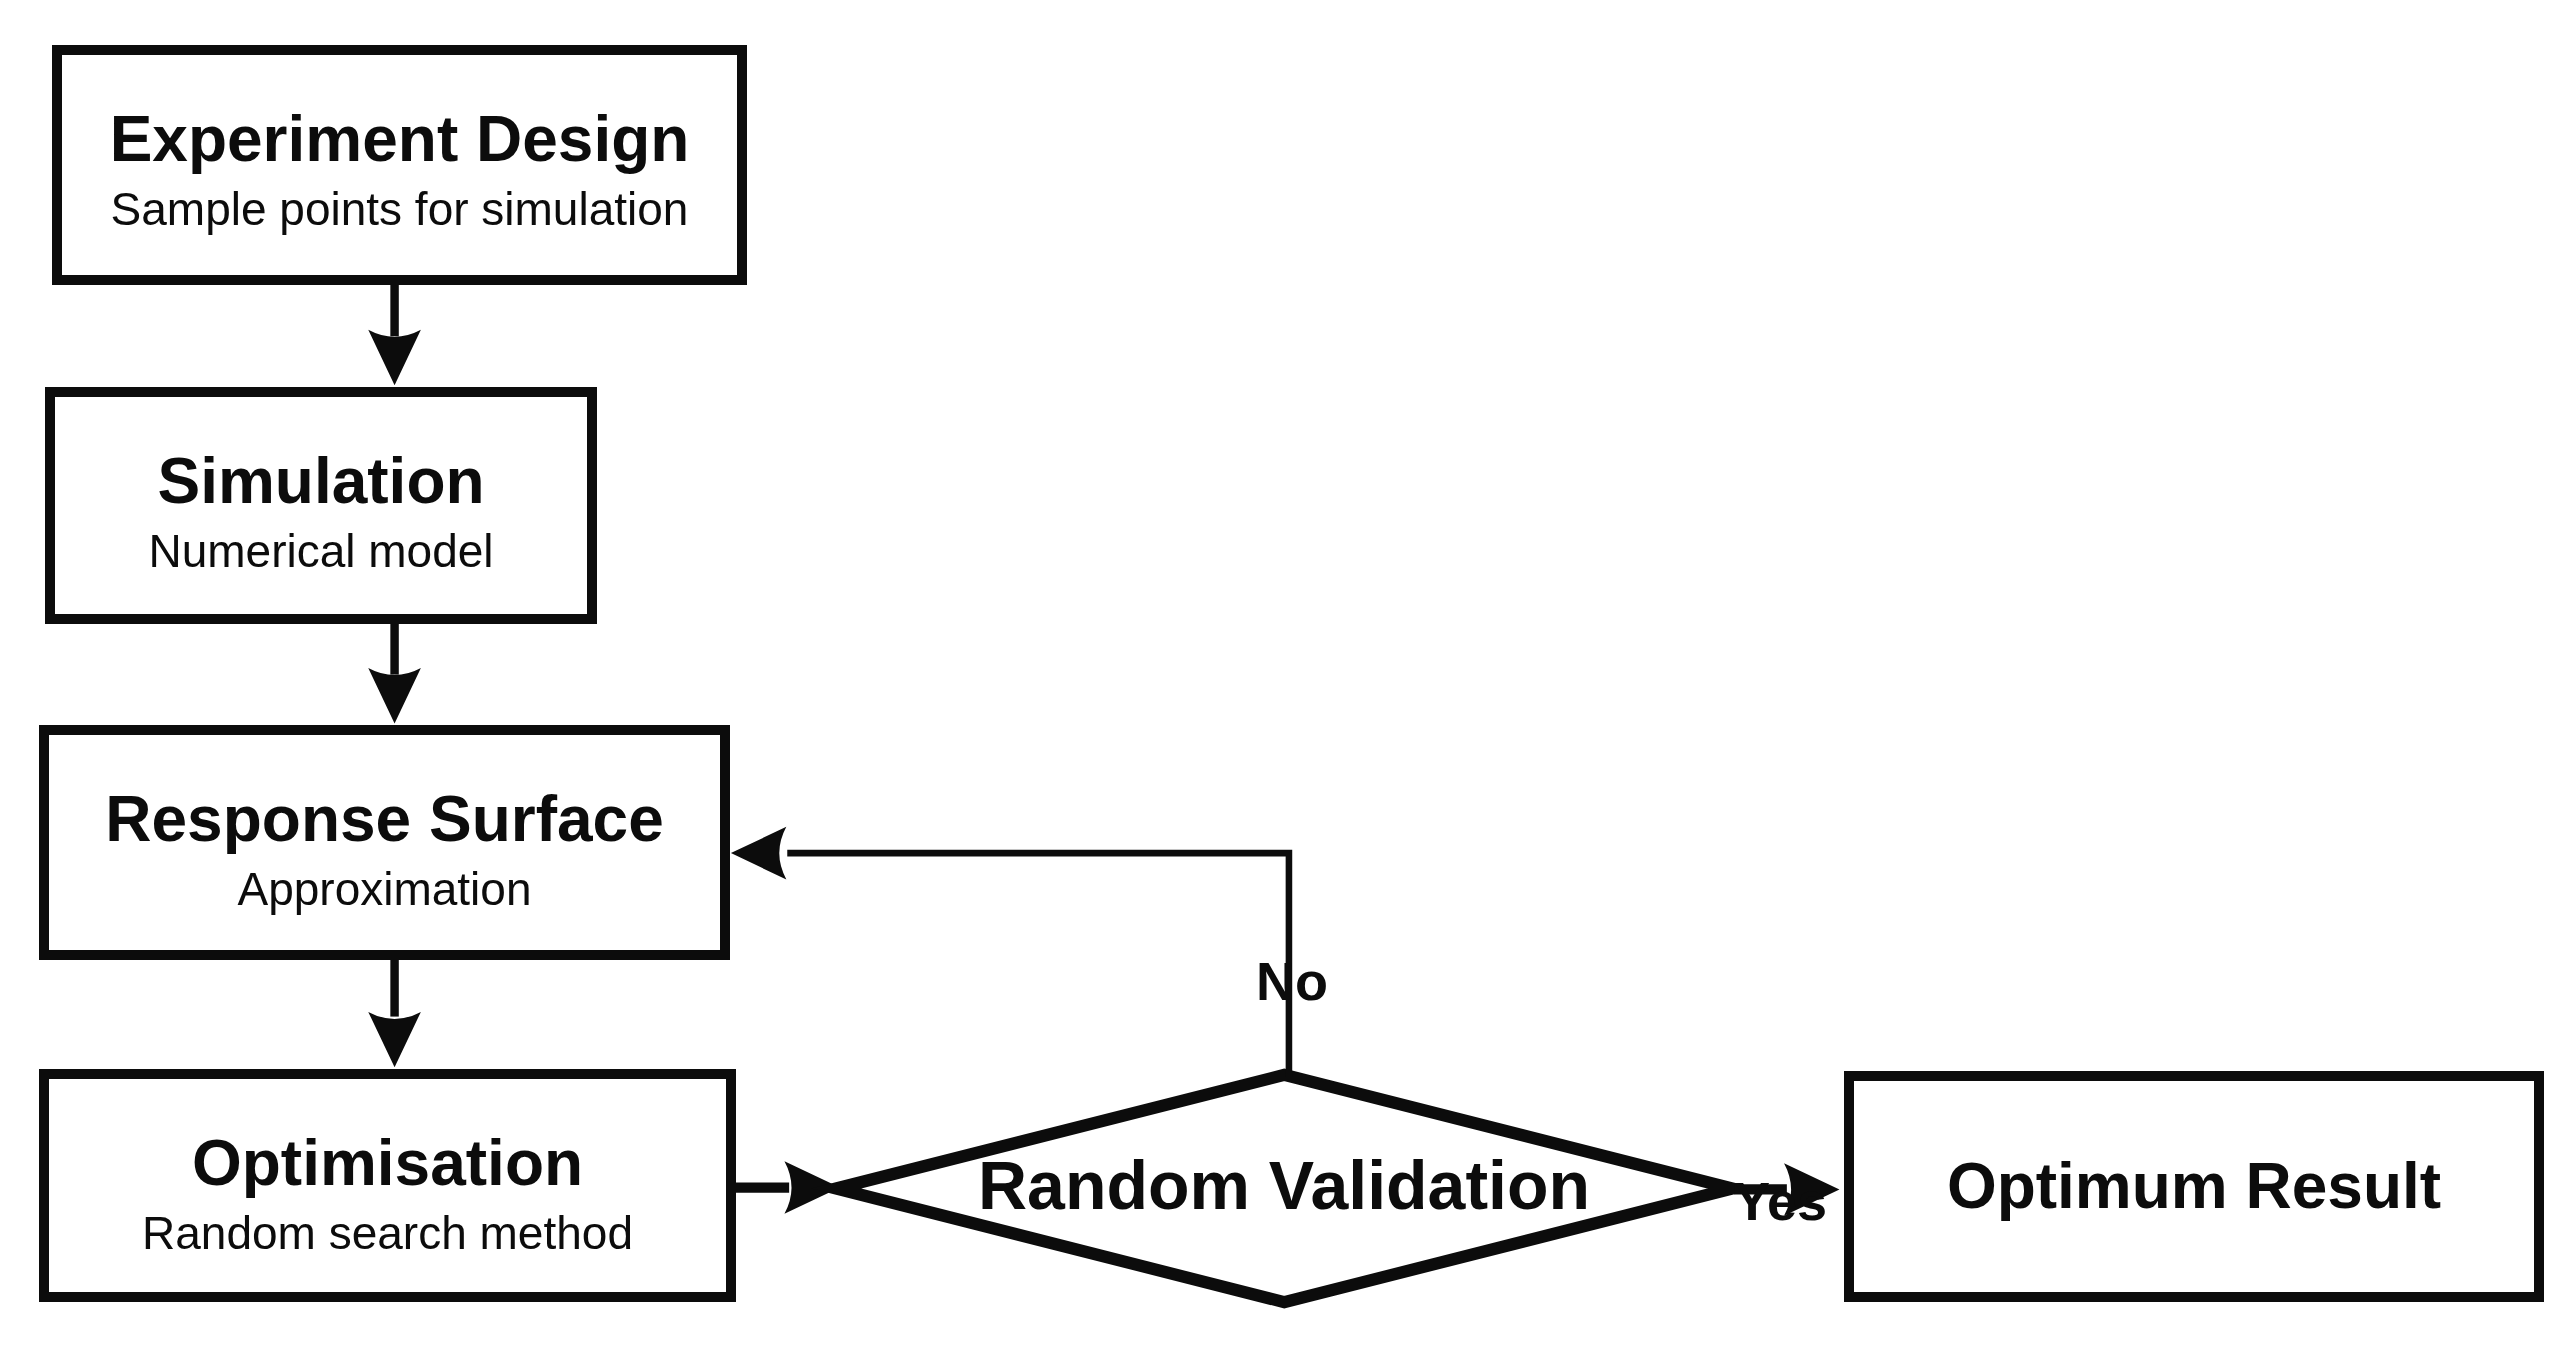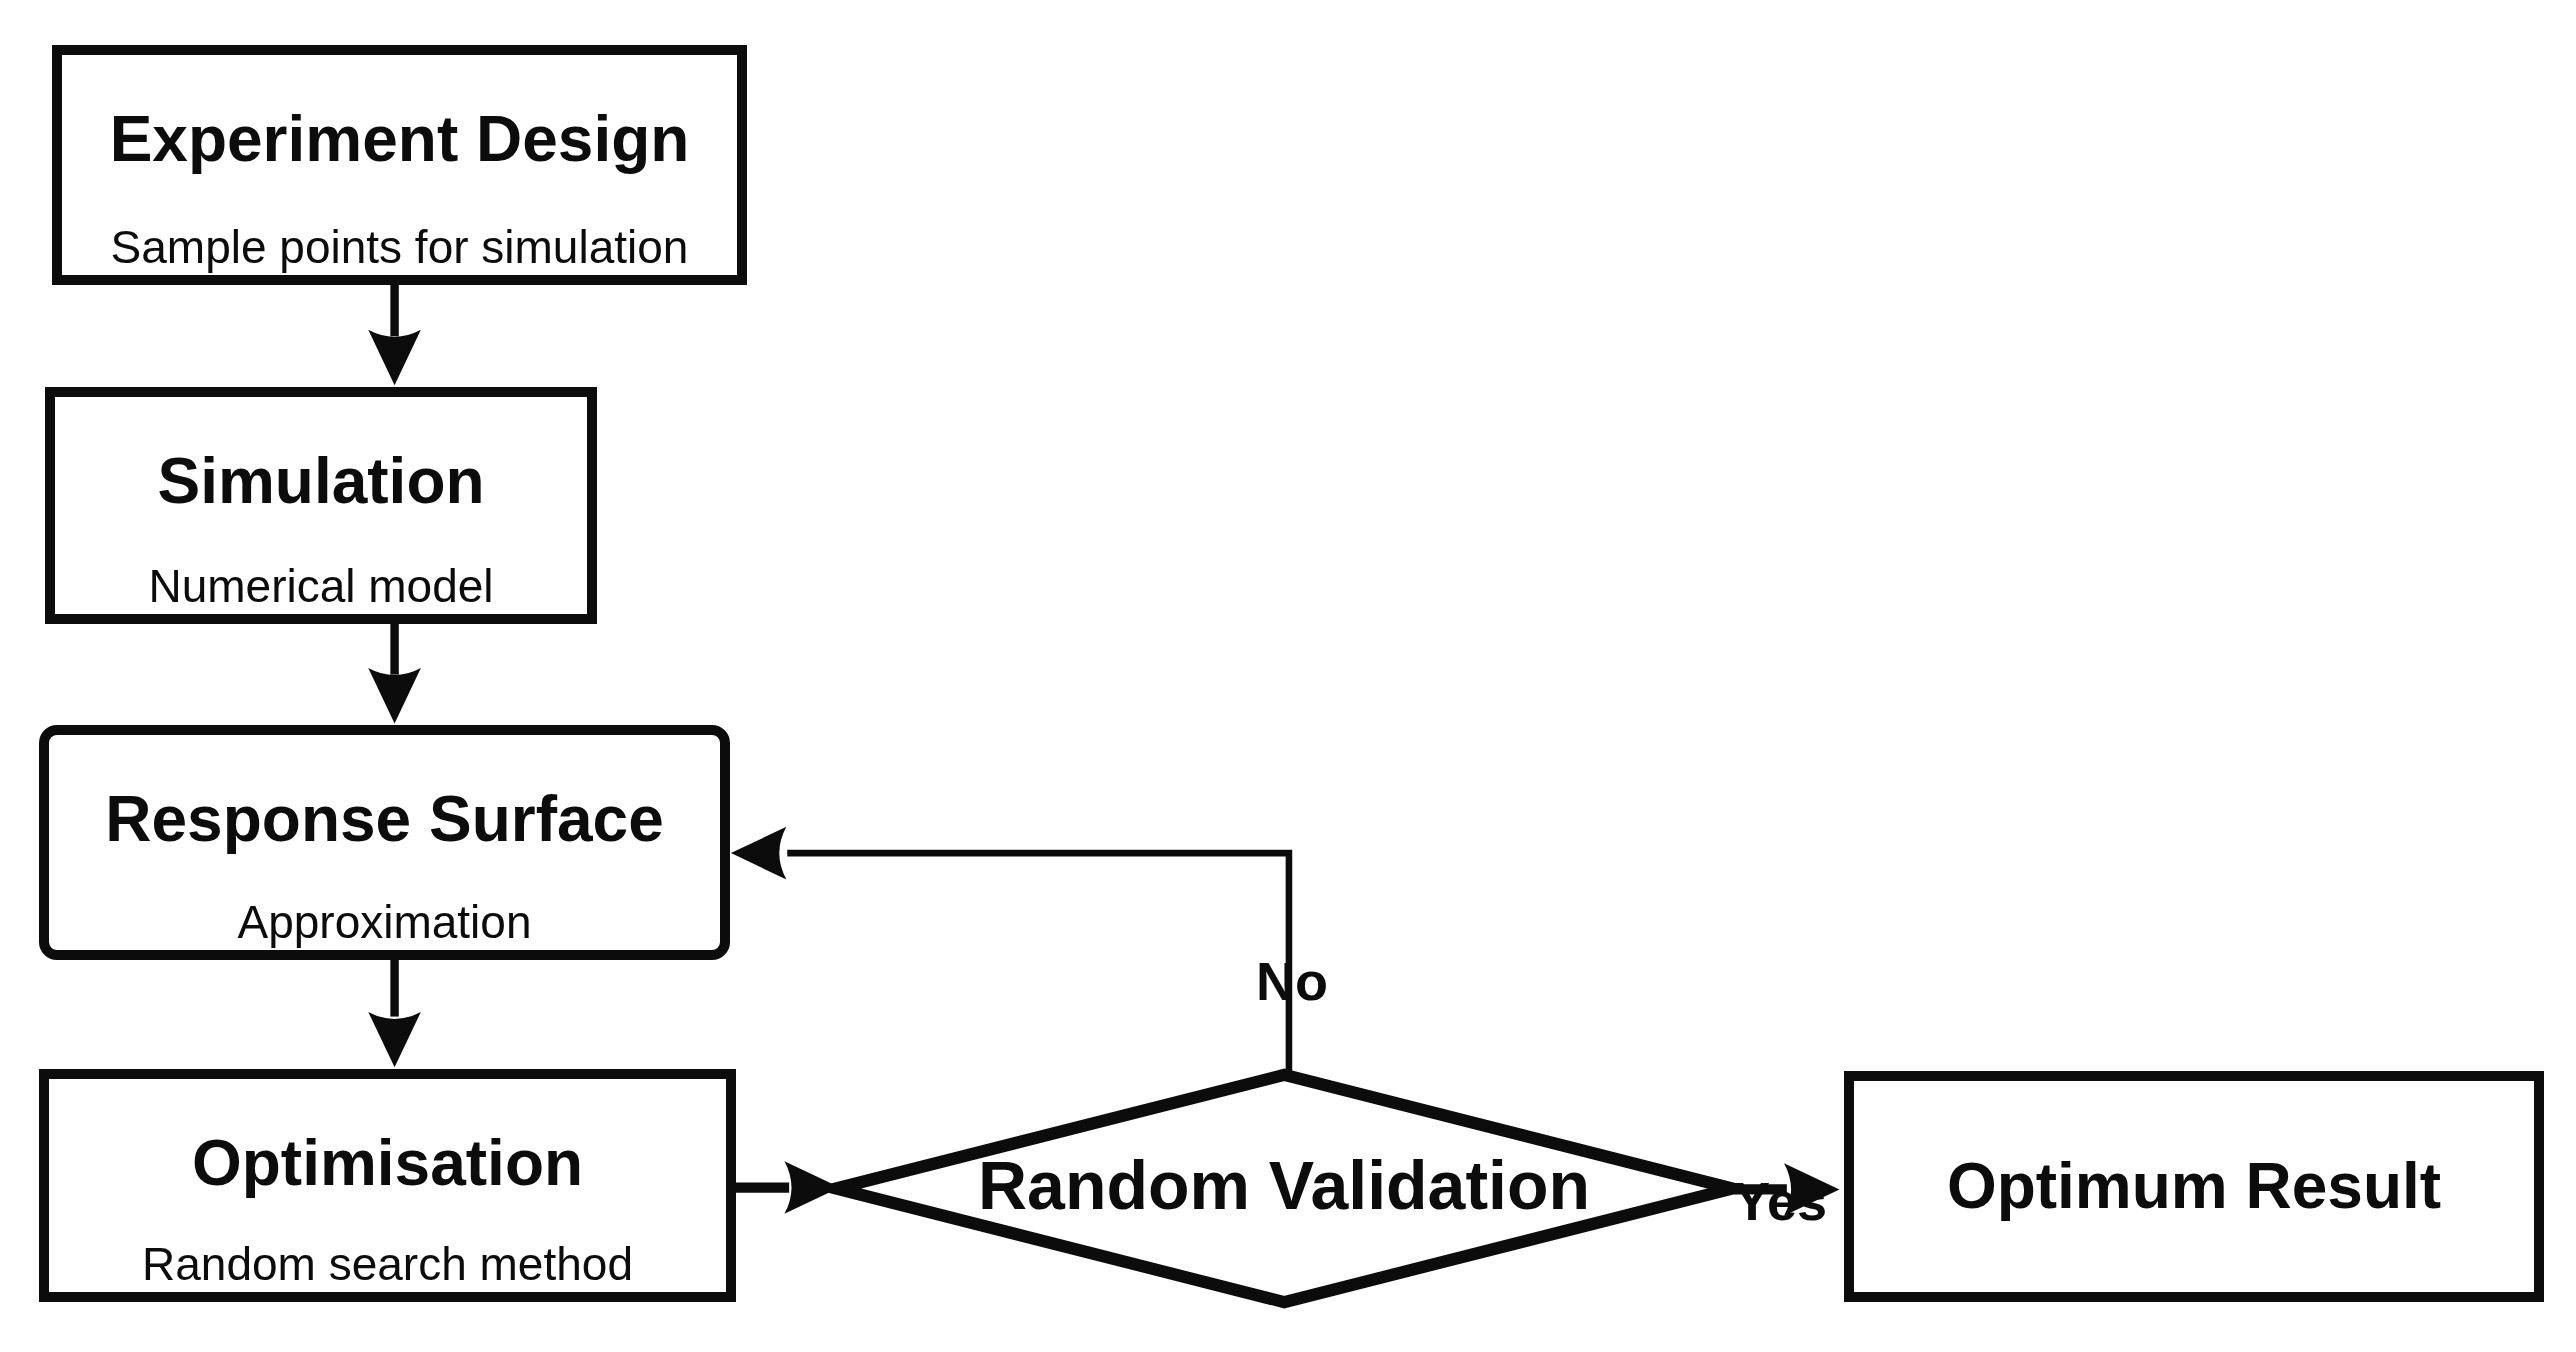--- a/index.html
+++ b/index.html
@@ -25,21 +25,20 @@
   }
   .node-box {
     position: absolute;
     box-sizing: border-box;
     border: 10.3px solid #0c0c0c;
     background: #ffffff;
     display: flex;
     flex-direction: column;
     align-items: center;
     text-align: center;
-    justify-content: space-between;
   }
   .node-box .title {
     font-size: 64px;
     font-weight: bold;
     line-height: 1.12;
     letter-spacing: 0px;
   }
   .node-box .subtitle {
     font-size: 46px;
     font-weight: normal;
@@ -123,21 +122,21 @@
   <div class="node-box pad-top" style="left:52px; top:45px; width:695px; height:240px;">
     <div class="title">Experiment Design</div>
     <div class="subtitle">Sample points for simulation</div>
   </div>
 
   <div class="node-box pad-top" style="left:45px; top:387px; width:552px; height:237px;">
     <div class="title">Simulation</div>
     <div class="subtitle">Numerical model</div>
   </div>
 
-  <div class="node-box pad-top" style="left:39px; top:725px; width:691px; height:235px;border-radius:18px;">
+  <div class="node-box pad-top" style="left:39px; top:725px; width:691px; height:235px;">
     <div class="title">Response Surface</div>
     <div class="subtitle">Approximation</div>
   </div>
 
   <div class="node-box pad-top" style="left:39px; top:1069px; width:697px; height:233px;">
     <div class="title">Optimisation</div>
     <div class="subtitle">Random search method</div>
   </div>
 
   <div class="diamond-label">Random Validation</div>

